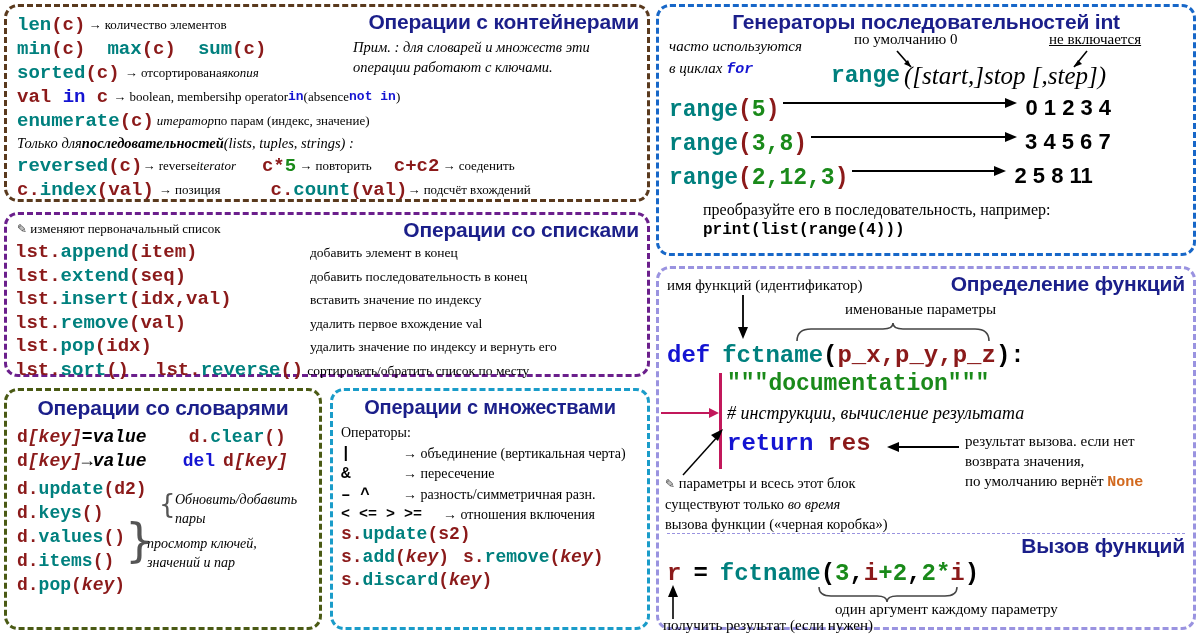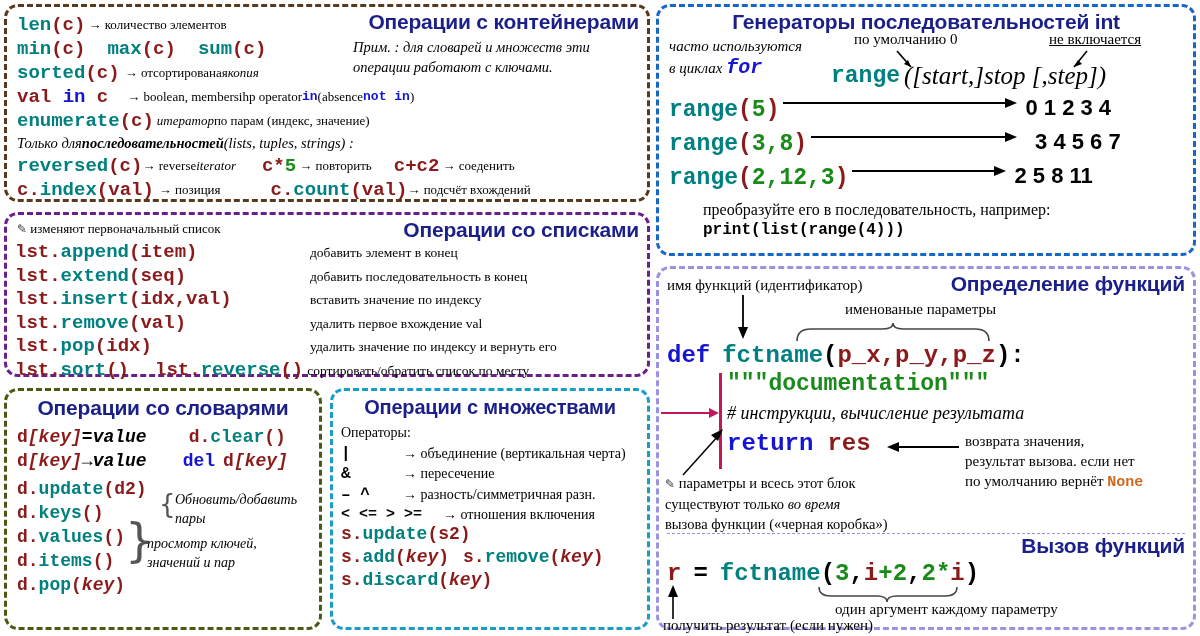--- a/index.html
+++ b/index.html
@@ -147,21 +147,21 @@
 
       <div class="row l">
         <span class="code fn">sorted</span>
         <span class="code arg">(c)</span>
         <span class="ru sm" style="margin-left:5px;">→ отсортированая </span>
         <span class="ru sm it">копия</span>
       </div>
 
       <div class="row l">
         <span class="code"><span class="arg">val</span> <span class="kw">in</span> <span class="arg">c</span></span>
-        <span class="ru sm" style="margin-left:19px;">→ boolean, membersihp operator </span>
+        <span class="ru sm" style="margin-left:5px;">→ boolean, membersihp operator </span>
         <span class="code kw sm">in</span>
         <span class="ru sm"> (absence </span>
         <span class="code kw sm">not in</span>
         <span class="ru sm">)</span>
       </div>
 
       <div class="row l">
         <span class="code fn">enumerate</span>
         <span class="code arg">(c)</span>
         <span class="ru sm it" style="margin-left:3px;">итератор</span>
@@ -360,21 +360,21 @@
         <span class="code arg">)</span>
       </div>
     </div>
   </div>
 
   <div class="panel" id="p-range">
     <div class="title" style="text-align:center;">Генераторы последовательностей int</div>
 
     <div class="abs it" style="left:10px;top:28px;font-size:15px;line-height:22px;">
       <div>часто используются</div>
-      <div><span>в циклах </span><span class="code kw" style="font-size:20px;">for</span></div>
+      <div><span>в циклах </span><span class="code kw" style="font-size:15px;">for</span></div>
     </div>
 
     <div class="abs ru" style="left:195px;top:24px;font-size:15px;">по умолчанию 0</div>
     <div class="abs ru" style="left:390px;top:24px;font-size:15px;text-decoration:underline;">не включается</div>
 
     <svg class="abs" style="left:236px;top:42px;" width="30" height="24">
       <line x1="2" y1="2" x2="16" y2="18" stroke="#000" stroke-width="1.6"></line>
       <polygon points="16,18 9,15 13,11" fill="#000"></polygon>
     </svg>
     <svg class="abs" style="left:412px;top:42px;" width="30" height="24">
@@ -402,21 +402,21 @@
 
       <div class="row" style="height:34px;">
         <span class="code fn big">range</span>
           <span class="code arg big">(</span>
           <span class="code num big">3,8</span>
           <span class="code arg big">)</span>
         <svg width="208" height="16" style="margin-left:4px;margin-bottom:2px;">
           <line x1="0" y1="8" x2="196" y2="8" stroke="#000" stroke-width="2"></line>
           <polygon points="206,8 194,3 194,13" fill="#000"></polygon>
         </svg>
-        <span class="res" style="margin-left:16px;">3  4  5  6  7</span>
+        <span class="res" style="margin-left:6px;">3  4  5  6  7</span>
       </div>
 
       <div class="row" style="height:34px;">
         <span class="code fn big">range</span>
           <span class="code arg big">(</span>
           <span class="code num big">2,12,3</span>
           <span class="code arg big">)</span>
         <svg width="156" height="16" style="margin-left:4px;margin-bottom:2px;">
           <line x1="0" y1="8" x2="144" y2="8" stroke="#000" stroke-width="2"></line>
           <polygon points="154,8 142,3 142,13" fill="#000"></polygon>
@@ -470,22 +470,22 @@
       <span class="code kw">return</span>
       <span class="code arg" style="margin-left:14px;">res</span>
     </div>
 
     <svg class="abs" style="left:226px;top:170px;" width="76" height="16">
       <line x1="12" y1="8" x2="74" y2="8" stroke="#000" stroke-width="1.8"></line>
       <polygon points="2,8 14,3 14,13" fill="#000"></polygon>
     </svg>
 
     <div class="abs ru" style="left:306px;top:162px;font-size:15px;line-height:20px;">
+      <div>результат вызова. если нет</div>
       <div>возврата значения,</div>
-      <div>результат вызова. если нет</div>
       <div><span>по умолчанию вернёт </span><span class="code org" style="font-size:15px;">None</span></div>
     </div>
 
     <svg class="abs" style="left:20px;top:158px;" width="48" height="52">
       <line x1="4" y1="48" x2="40" y2="8" stroke="#000" stroke-width="1.5"></line>
       <polygon points="44,2 32,8 39,14" fill="#000"></polygon>
     </svg>
 
     <div class="abs" style="left:6px;top:204px;font-size:14.5px;line-height:20px;">
       <div>

